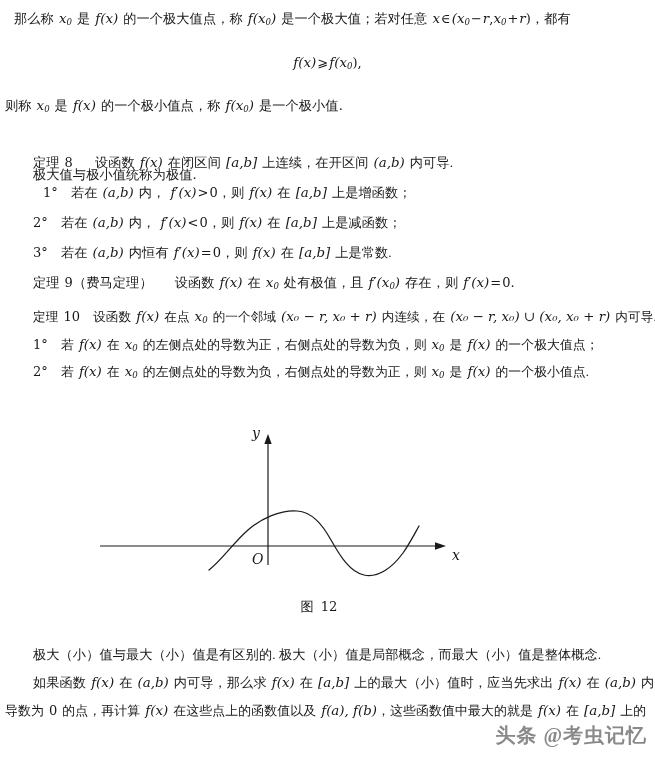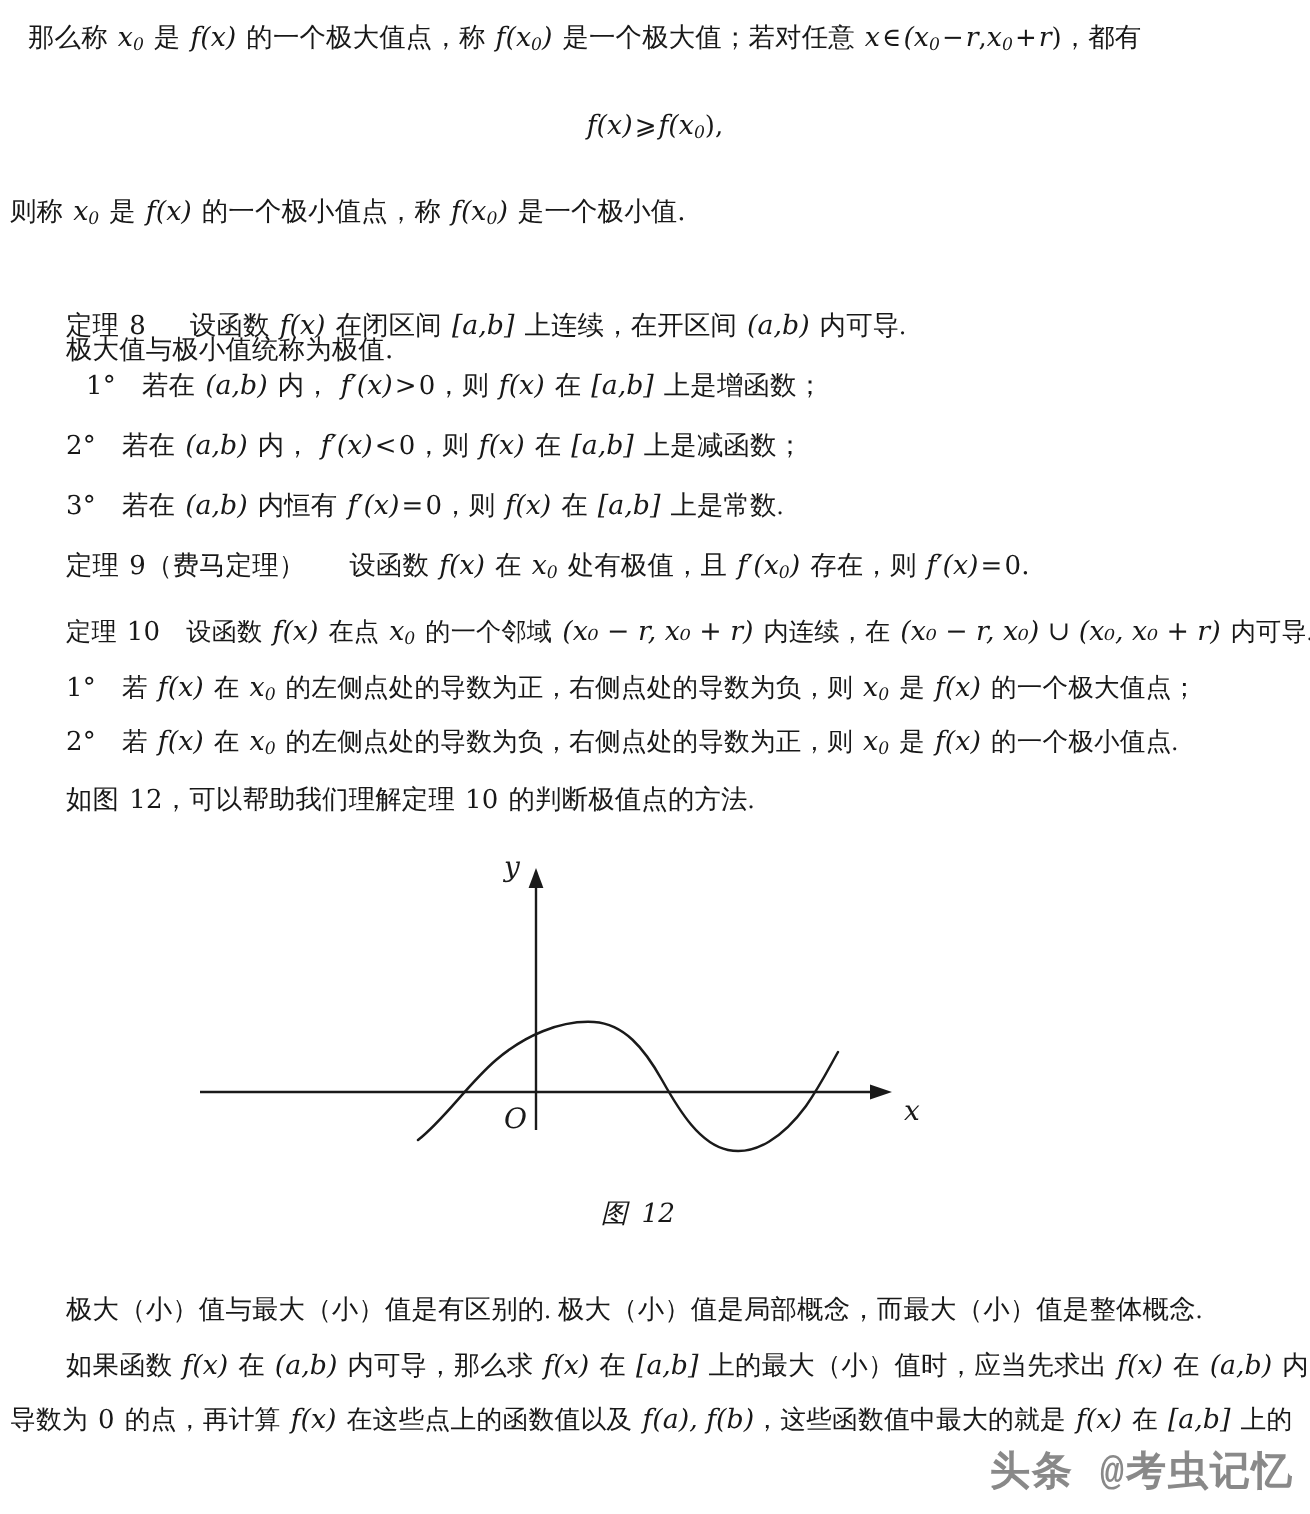--- a/index.html
+++ b/index.html
@@ -81,33 +81,32 @@
     width: 655px;
     height: 210px;
   }
   .figure-caption {
     position: absolute;
     left: 0;
     top: 598px;
     width: 638px;
     text-align: center;
     font-size: 13.2px;
-    font-style: italic;
   }
   .figure-caption .capnum {
     font-family: "DejaVu Serif", serif;
     padding-left: 7px;
   }
 
   
   .watermark {
     position: absolute;
     right: 8px;
     bottom: 8px;
-    font-family: Liberation Mono, monospace;
+    font-family: Liberation Serif, serif;
     font-weight: bold;
     font-size: 20px;
     color: #5c5c5c;
     opacity: 0.72;
     letter-spacing: 1px;
     white-space: nowrap;
   }
 </style>
 </head>
 <body>
@@ -158,23 +157,20 @@
   </div>
 
   <div class="line" style="left:33px; top:338px; font-size:12.8px;">
     <span class="deg">1°</span><span class="sp-lg"></span><span>若</span><span class="sp"></span><i class="m">f(x)</i><span class="sp"></span><span>在</span><span class="sp"></span><i class="m"><span>x</span><sub class="s">0</sub></i><span class="sp"></span><span>的左侧点处的导数为正，右侧点处的导数为负，则</span><span class="sp"></span><i class="m"><span>x</span><sub class="s">0</sub></i><span class="sp"></span><span>是</span><span class="sp"></span><i class="m">f(x)</i><span class="sp"></span><span>的一个极大值点；</span>
   </div>
 
   <div class="line" style="left:33px; top:365px; font-size:12.8px;">
     <span class="deg">2°</span><span class="sp-lg"></span><span>若</span><span class="sp"></span><i class="m">f(x)</i><span class="sp"></span><span>在</span><span class="sp"></span><i class="m"><span>x</span><sub class="s">0</sub></i><span class="sp"></span><span>的左侧点处的导数为负，右侧点处的导数为正，则</span><span class="sp"></span><i class="m"><span>x</span><sub class="s">0</sub></i><span class="sp"></span><span>是</span><span class="sp"></span><i class="m">f(x)</i><span class="sp"></span><span>的一个极小值点.</span>
   </div>
 
-  <div class="line" style="left:33px; top:393px;">
-    <span>如图</span><span class="sp"></span><span class="num">12</span><span>，可以帮助我们理解定理</span><span class="sp"></span><span class="num">10</span><span class="sp"></span><span>的判断极值点的方法.</span>
-  </div>
 
   <div class="figure-wrap">
     <svg width="655" height="200" viewBox="0 0 655 200">
 
       <line x1="268" y1="145" x2="268" y2="22" stroke="#1a1a1a" stroke-width="1.2"></line>
       <polygon points="268,14 264.3,24 271.7,24" fill="#1a1a1a"></polygon>
 
       <line x1="100" y1="126" x2="437" y2="126" stroke="#1a1a1a" stroke-width="1.2"></line>
       <polygon points="446,126 435,122.2 435,129.8" fill="#1a1a1a"></polygon>
 

